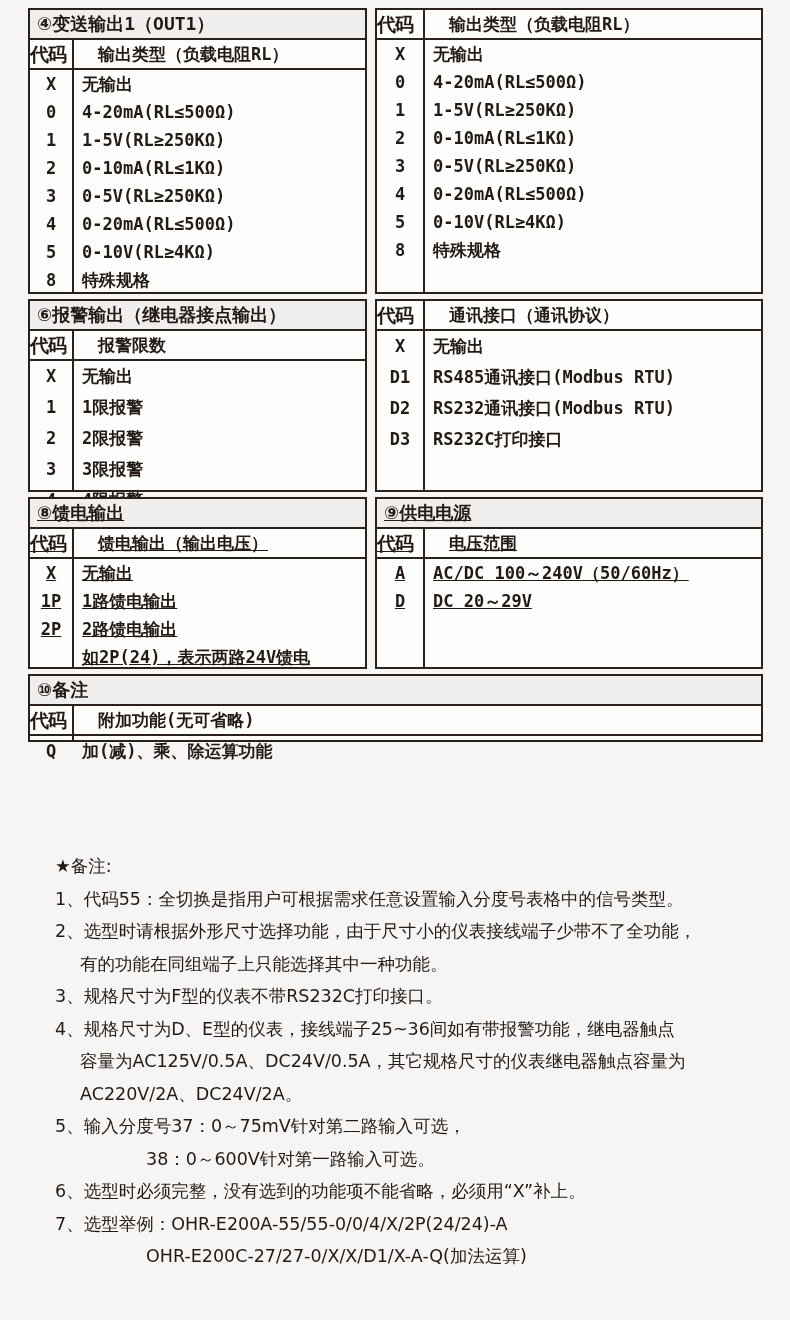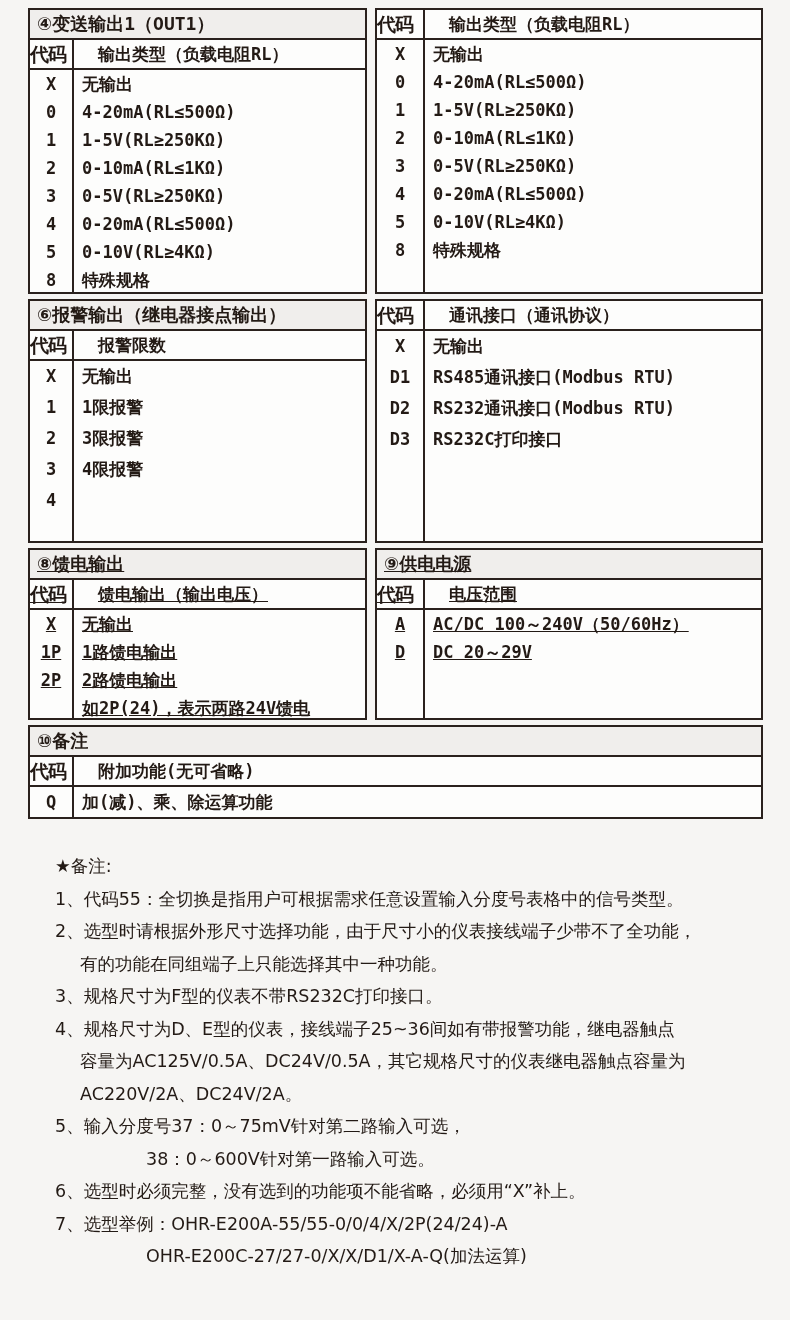--- a/index.html
+++ b/index.html
@@ -16,23 +16,23 @@
   .band{display:flex;gap:8px;}
   .band .left{width:339px;flex:0 0 339px;}
   .band .right{flex:1;}
   .section{
     border:2px solid var(--border);background:var(--cell-bg);
     display:flex;flex-direction:column;box-sizing:border-box;
     font-weight:bold;font-size:17px;
     font-family:"DejaVu Sans Mono","DejaVu Sans",monospace;
   }
   .band1 .section{height:286px;}
-  .band2 .section{height:244px;}
+  .band2 .section{height:193px;}
   .band3 .section{height:172px;text-decoration:underline;}
-  .band4 .section{height:94px;width:100%;}
+  .band4 .section{height:68px;width:100%;}
   .sec-title{
     height:28px;line-height:28px;flex:0 0 28px;background:var(--title-bg);
     border-bottom:2px solid var(--border);padding-left:7px;font-size:18px;
     white-space:nowrap;overflow:hidden;
   }
   .sec-header{display:flex;border-bottom:2px solid var(--border);height:28px;line-height:28px;flex:0 0 28px;}
   .code-head{width:42px;flex:0 0 42px;border-right:2px solid var(--border);font-size:19px;letter-spacing:-1px;}
   .desc-head{flex:1;padding-left:24px;white-space:nowrap;overflow:hidden;}
   .sec-body{display:flex;flex:1;min-height:0;}
   .code-col{width:42px;flex:0 0 42px;border-right:2px solid var(--border);display:flex;flex-direction:column;}
@@ -125,20 +125,21 @@
         <div class="code-col">
             <div class="cell">X</div>
             <div class="cell">1</div>
             <div class="cell">2</div>
             <div class="cell">3</div>
             <div class="cell">4</div>
           </div>
         <div class="desc-col">
             <div class="cell">无输出</div>
             <div class="cell">1限报警</div>
+            <div class="cell">2限报警</div>
             <div class="cell">3限报警</div>
             <div class="cell">4限报警</div>
           </div>
       </div>
     </div>
     <div class="section right">
       <div class="sec-header">
         <div class="code-head">代码</div>
         <div class="desc-head">通讯接口（通讯协议）</div>
       </div>

